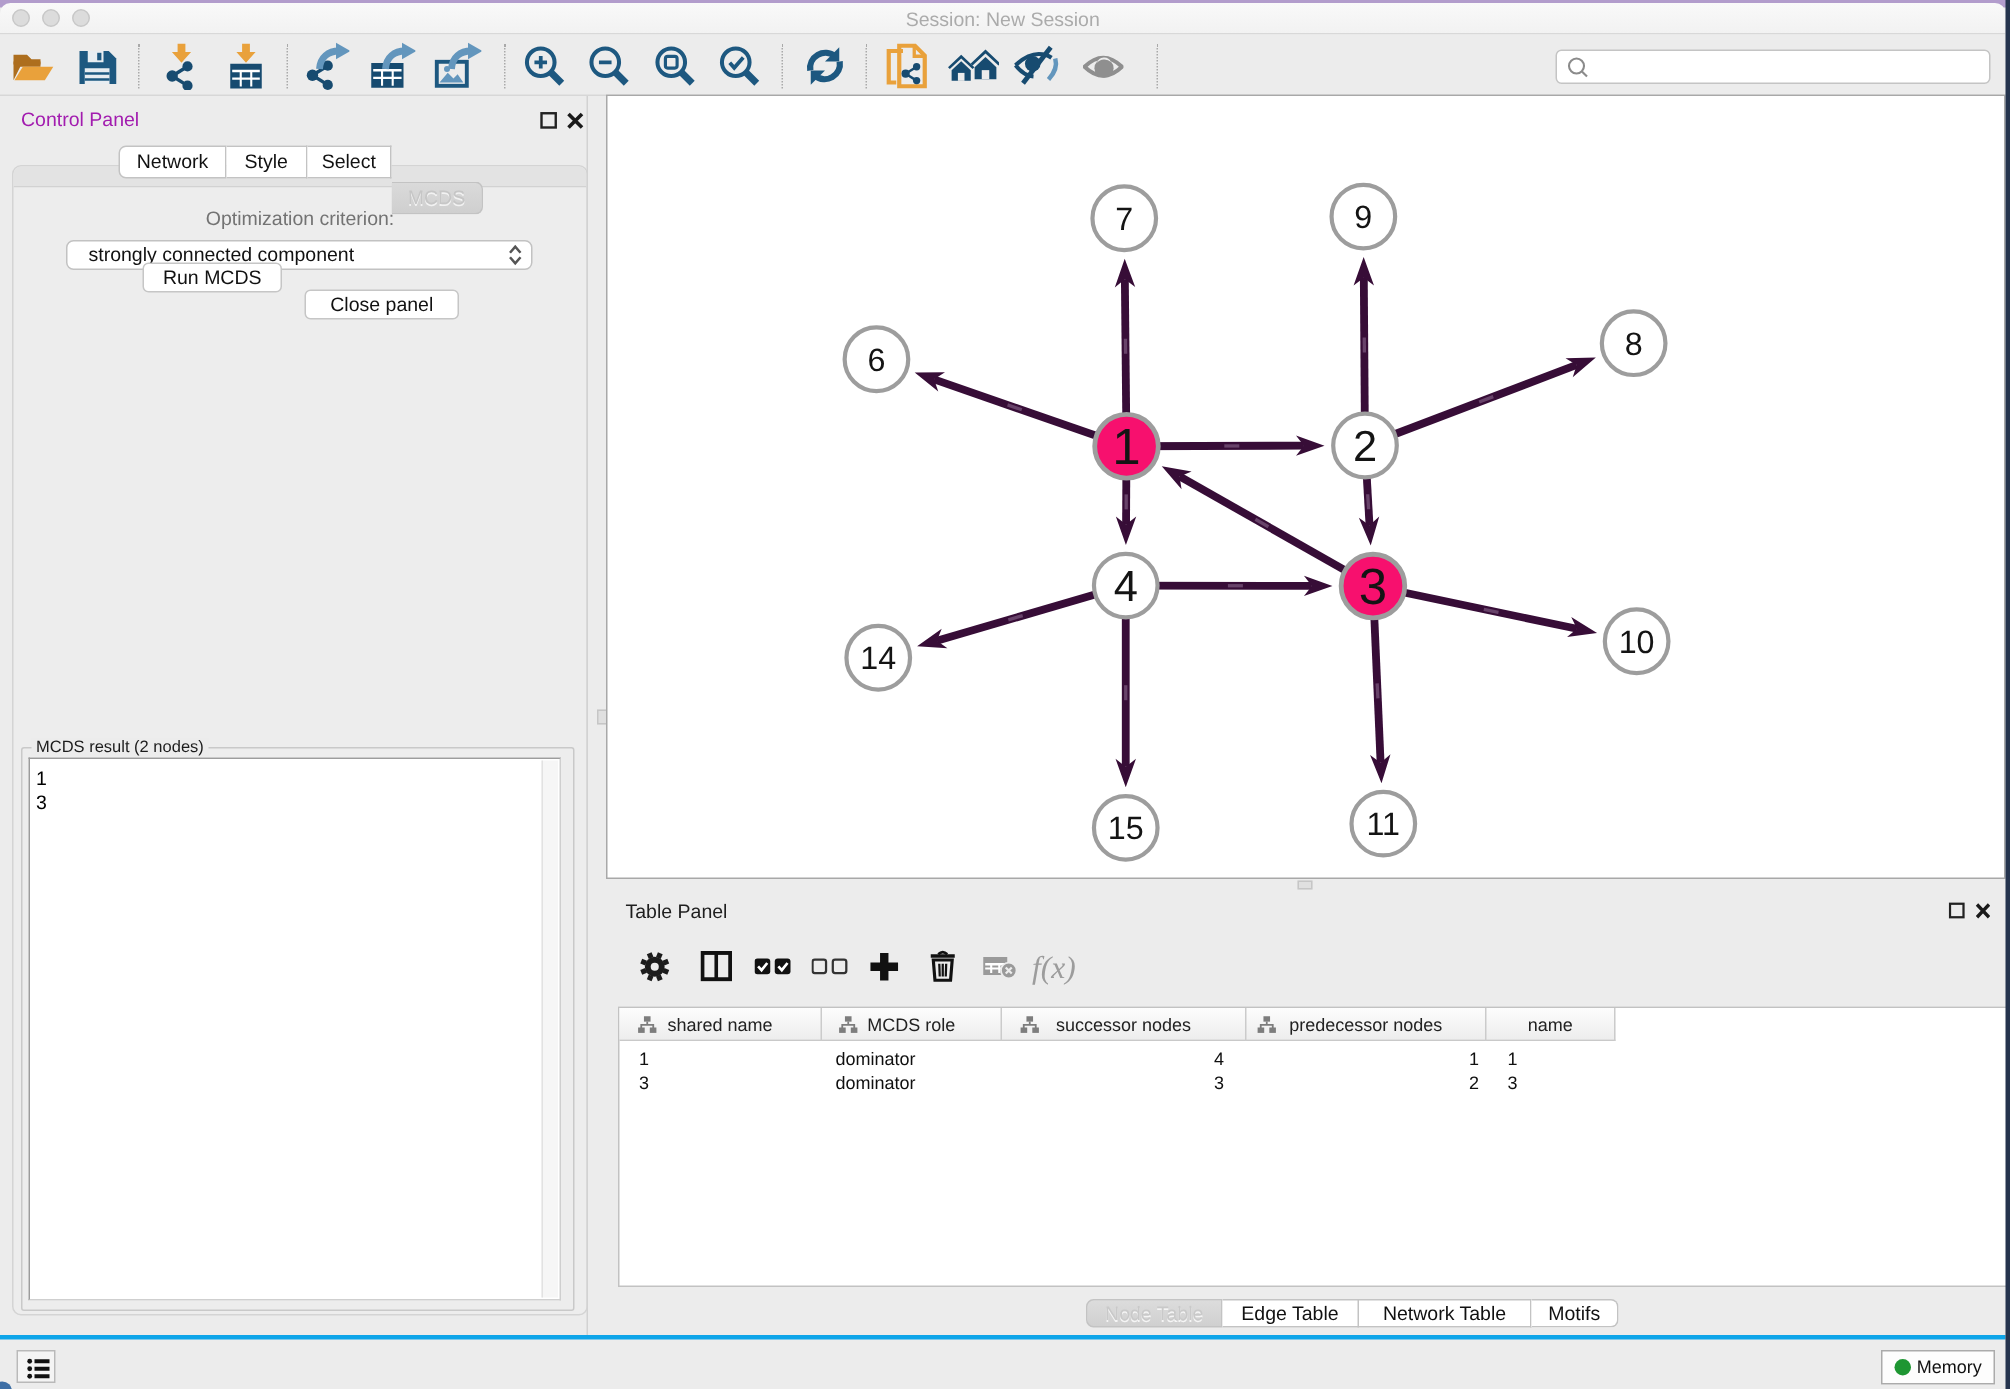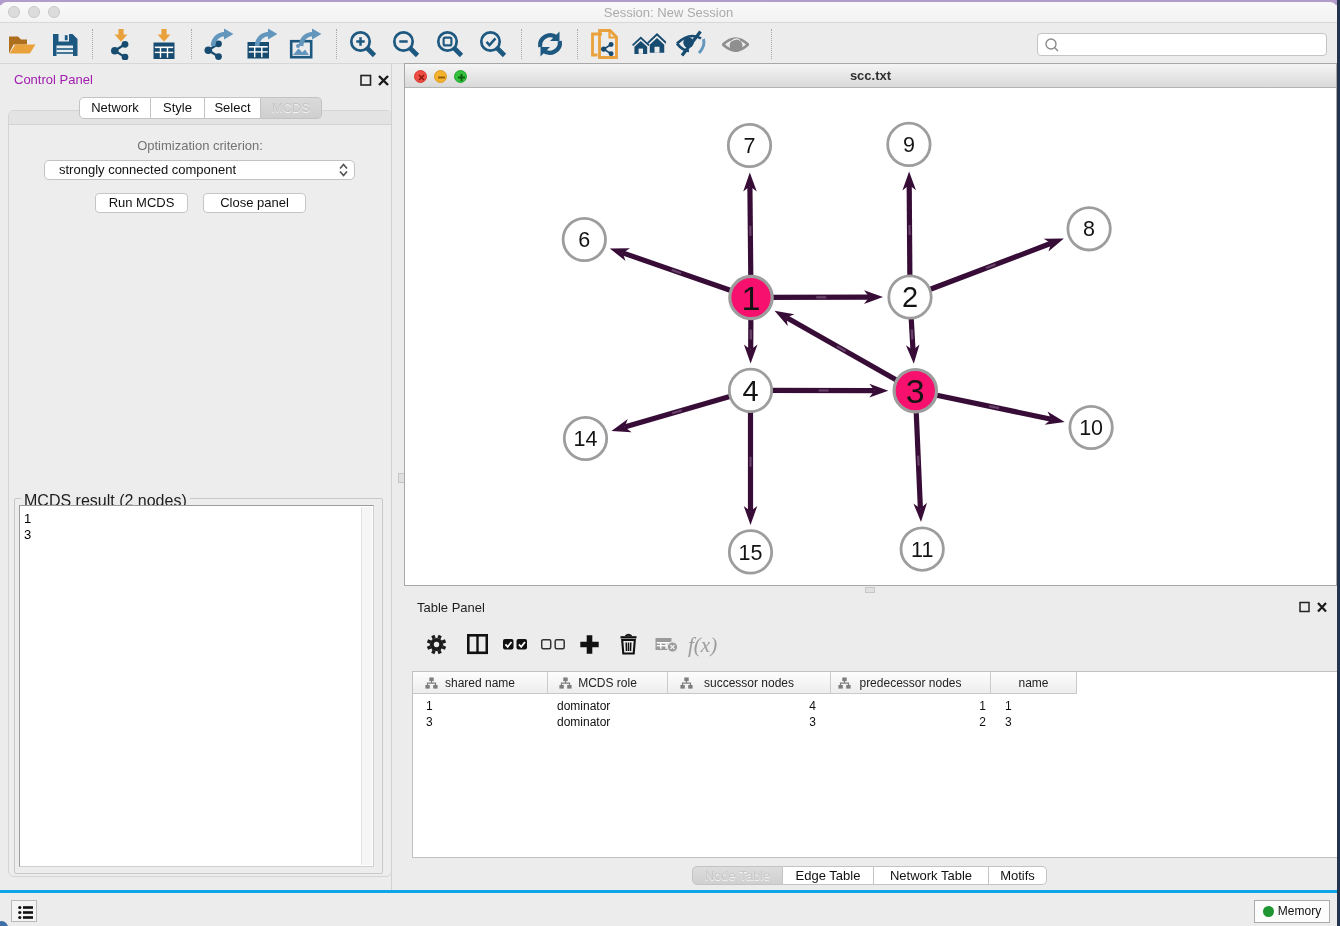--- a/index.html
+++ b/index.html
@@ -17,31 +17,31 @@
 #toolbar { left:0; top:23px; width:1337px; height:41px; background:#ececec; border-bottom:1px solid #d7d7d7; }
 .tsep { position:absolute; top:6px; height:30px; width:0; border-left:1px dotted #a9a9a9; }
 .ticon { position:absolute; top:4px; }
 #search { position:absolute; left:1037px; top:10px; width:290px; height:23px; background:#fff;
   border:1px solid #c4c4c4; border-radius:4px; }
 
 #cp-title { left:14px; top:72px; font-size:13px; color:#a21caf; }
 #cp-tabs { left:79px; top:97px; height:22px; }
 .tab { position:absolute; top:0; height:22px; background:#fff; border:1px solid #c3c3c3;
   font-size:13px; color:#111; text-align:center; line-height:20px; }
-.tab.sel { background:linear-gradient(#dadada,#cfcfcf); color:#c6c6c6; text-shadow:0 1px 0 #f2f2f2; }
+.tab.sel { background:linear-gradient(#dadada,#cfcfcf); color:#c6c6c6; text-shadow:0 1px 0 #f2f2f2;margin-top:24px; }
 #cp-body { left:8px; top:110px; width:384px; height:767px; background:#ededed;
   border:1px solid #d4d4d4; border-radius:6px; }
 #cp-band { left:9px; top:111px; width:382px; height:14px; background:#e3e3e3; border-bottom:1px solid #d2d2d2; border-radius:5px 5px 0 0;}
 #opt-label { left:0; top:138px; width:400px; text-align:center; font-size:13px; color:#737373; }
 #combo { left:44px; top:160px; width:311px; height:20px; background:#fff; border:1px solid #c2c2c2;
   border-radius:5px; font-size:13px; color:#111; line-height:18px; padding-left:14px; }
 .btn { position:absolute; height:20px; background:#fff; border:1px solid #c6c6c6; border-radius:4px;
   font-size:13px; color:#111; text-align:center; line-height:18px; }
 #fieldset { left:14px; top:498px; width:369px; height:376px; border:1px solid #c9c9c9; border-radius:2px; }
-#legend { left:21px; top:492px; background:#ececec; padding:0 3px; font-size:16px; color:#1c1c1c; }
+#legend { left:21px; top:492px; background:#ececec; padding:0 3px; font-size:11px; color:#1c1c1c; }
 #listbox { left:19px; top:505px; width:355px; height:362px; background:#fff; border:1px solid #9c9c9c; border-right-color:#cfcfcf; border-bottom-color:#cfcfcf;}
 #listbox .sb { position:absolute; right:1px; top:1px; width:11px; height:358px; background:#f6f6f6; border-left:1px solid #e2e2e2; }
 #listbox .it { font-size:13px; color:#000; padding-left:4px; line-height:16px; }
 
 #vdiv { left:391px; top:64px; width:1px; height:826px; background:#d2d2d2; }
 #vhandle { left:398px; top:473px; width:7px; height:10px; background:#e0e0e0; border:1px solid #c6c6c6; }
 #hhandle { left:865px; top:587px; width:10px; height:6px; background:#e0e0e0; border:1px solid #c6c6c6; }
 
 #netframe { left:404px; top:63px; width:933px; height:523px; border:1px solid #a8a8a8; background:#fff; }
 #nettitle { position:absolute; left:0; top:0; width:100%; height:24px;
@@ -54,21 +54,21 @@
 #tp-toolbar { left:404px; top:620px; }
 #tbl { left:412px; top:671px; width:1000px; height:187px; background:#fff; border:1px solid #c2c2c2; }
 #tbl-head { position:absolute; left:0; top:0; width:664px; height:22px;
   background:linear-gradient(#fdfdfd,#ededed); border-bottom:1px solid #c9c9c9; }
 .hcell { position:absolute; top:0; height:22px; border-right:1px solid #cbcbcb; font-size:12px;
   color:#222; text-align:center; line-height:22px; }
 .hic { position:absolute; top:5px; }
 .cell { position:absolute; font-size:12px; color:#101010; line-height:16px; }
 #bot-tabs { left:692px; top:866px; height:19px; }
 .btab { position:absolute; top:0; height:19px; background:#fff; border:1px solid #c3c3c3;
-  font-size:13px; color:#111; text-align:center; line-height:17px; }
+  font-size:13px; color:#111; text-align:center; line-height:17px;margin-left:32px; }
 .btab.sel { background:linear-gradient(#dcdcdc,#d0d0d0); color:#c9c9c9; text-shadow:0 1px 0 #f5f5f5; }
 
 #statusbar { left:0; top:890px; width:1337px; height:32px; background:#ececec; border-top:3px solid #0ea5e9; }
 #listbtn { position:absolute; left:11px; top:7px; width:26px; height:22px; background:#f4f4f4; border:1px solid #b9b9b9; }
 #membtn { position:absolute; left:1254px; top:7px; width:76px; height:23px; background:#fdfdfd;
   border:1px solid #ababab; font-size:12px; color:#111; text-align:center; line-height:21px; }
 #membtn .dot { display:inline-block; width:11px; height:11px; border-radius:50%; background:#1e9632;
   margin-right:4px; vertical-align:-1.5px; }
 #bluecorner { left:-5px; top:921px; width:13px; height:13px; border-radius:50%; background:#3e6fa6; }
 </style>
@@ -229,52 +229,34 @@
   <div class="tab" style="left:126px;width:56px;border-left:none">Select</div>
   <div class="tab sel" style="left:182px;width:61px;border-left:none;border-radius:0 5px 5px 0">MCDS</div>
 </div>
 <div id="opt-label" class="abs">Optimization criterion:</div>
 <div id="combo" class="abs">strongly connected component
   <svg width="11" height="14" style="position:absolute;right:5px;top:2px">
       <path d="M2 5.5 L5.5 1.5 L9 5.5" fill="none" stroke="#555" stroke-width="1.7"></path>
       <path d="M2 8.5 L5.5 12.5 L9 8.5" fill="none" stroke="#555" stroke-width="1.7"></path>
     </svg>
 </div>
-<div class="btn abs" style="left:95px;top:193px;width:93px">Run MCDS</div>
+<div class="btn abs" style="left:95px;top:175px;width:93px">Run MCDS</div>
 <div class="btn abs" style="left:203px;top:193px;width:103px">Close panel</div>
 <div id="fieldset" class="abs"></div>
 <div id="legend" class="abs">MCDS result (2 nodes)</div>
 <div id="listbox" class="abs">
   <div class="sb"></div>
   <div class="it" style="margin-top:5px">1</div>
   <div class="it">3</div>
 </div>
 
 <div id="vdiv" class="abs"></div>
 <div id="vhandle" class="abs"></div>
 
 <div id="netframe" class="abs">
-  <div id="nettitle">
-    <div class="tl" style="left:9px;background:#ee4d43;border:1px solid #d8382e;">
-        <svg width="13" height="13" style="display:block">
-          <path d="M4 4 L9 9 M9 4 L4 9" stroke="#8c1811" stroke-width="1.6"></path>
-        </svg>
-      </div>
-    <div class="tl" style="left:29px;background:#f5b32d;border:1px solid #dd9a1b;">
-        <svg width="13" height="13" style="display:block">
-          <path d="M3 6.5 H10" stroke="#8e5d09" stroke-width="1.9"></path>
-        </svg>
-      </div>
-    <div class="tl" style="left:49px;background:#33c03c;border:1px solid #22a52c;">
-        <svg width="13" height="13" style="display:block">
-          <path d="M3 6.5 H10 M6.5 3 V10" stroke="#0e5e14" stroke-width="1.9"></path>
-        </svg>
-      </div>
-    <div class="txt">scc.txt</div>
-  </div>
   <svg id="graph" width="931" height="497" font-family="Liberation Sans, sans-serif">
 <line x1="346" y1="209.5" x2="344.9" y2="98.2" stroke="#370d37" stroke-width="5.2"></line>
 <polygon points="344.8,84.5 351.8,103.4 344.9,98.2 338.2,103.6" fill="#370d37"></polygon>
 <line x1="345.4" y1="147.8" x2="345.3" y2="137.8" stroke="#68436a" stroke-width="2.2"></line>
 <line x1="346" y1="209.5" x2="217.7" y2="164.9" stroke="#370d37" stroke-width="5.2"></line>
 <polygon points="204.8,160.4 225.0,160.2 217.7,164.9 220.5,173.0" fill="#370d37"></polygon>
 <line x1="276.2" y1="185.2" x2="266.7" y2="181.9" stroke="#68436a" stroke-width="2.2"></line>
 <line x1="346" y1="209.5" x2="464.3" y2="209.1" stroke="#370d37" stroke-width="5.2"></line>
 <polygon points="478.0,209.1 459.0,215.9 464.3,209.1 459.0,202.3" fill="#370d37"></polygon>
 <line x1="411.2" y1="209.3" x2="421.2" y2="209.3" stroke="#68436a" stroke-width="2.2"></line>

